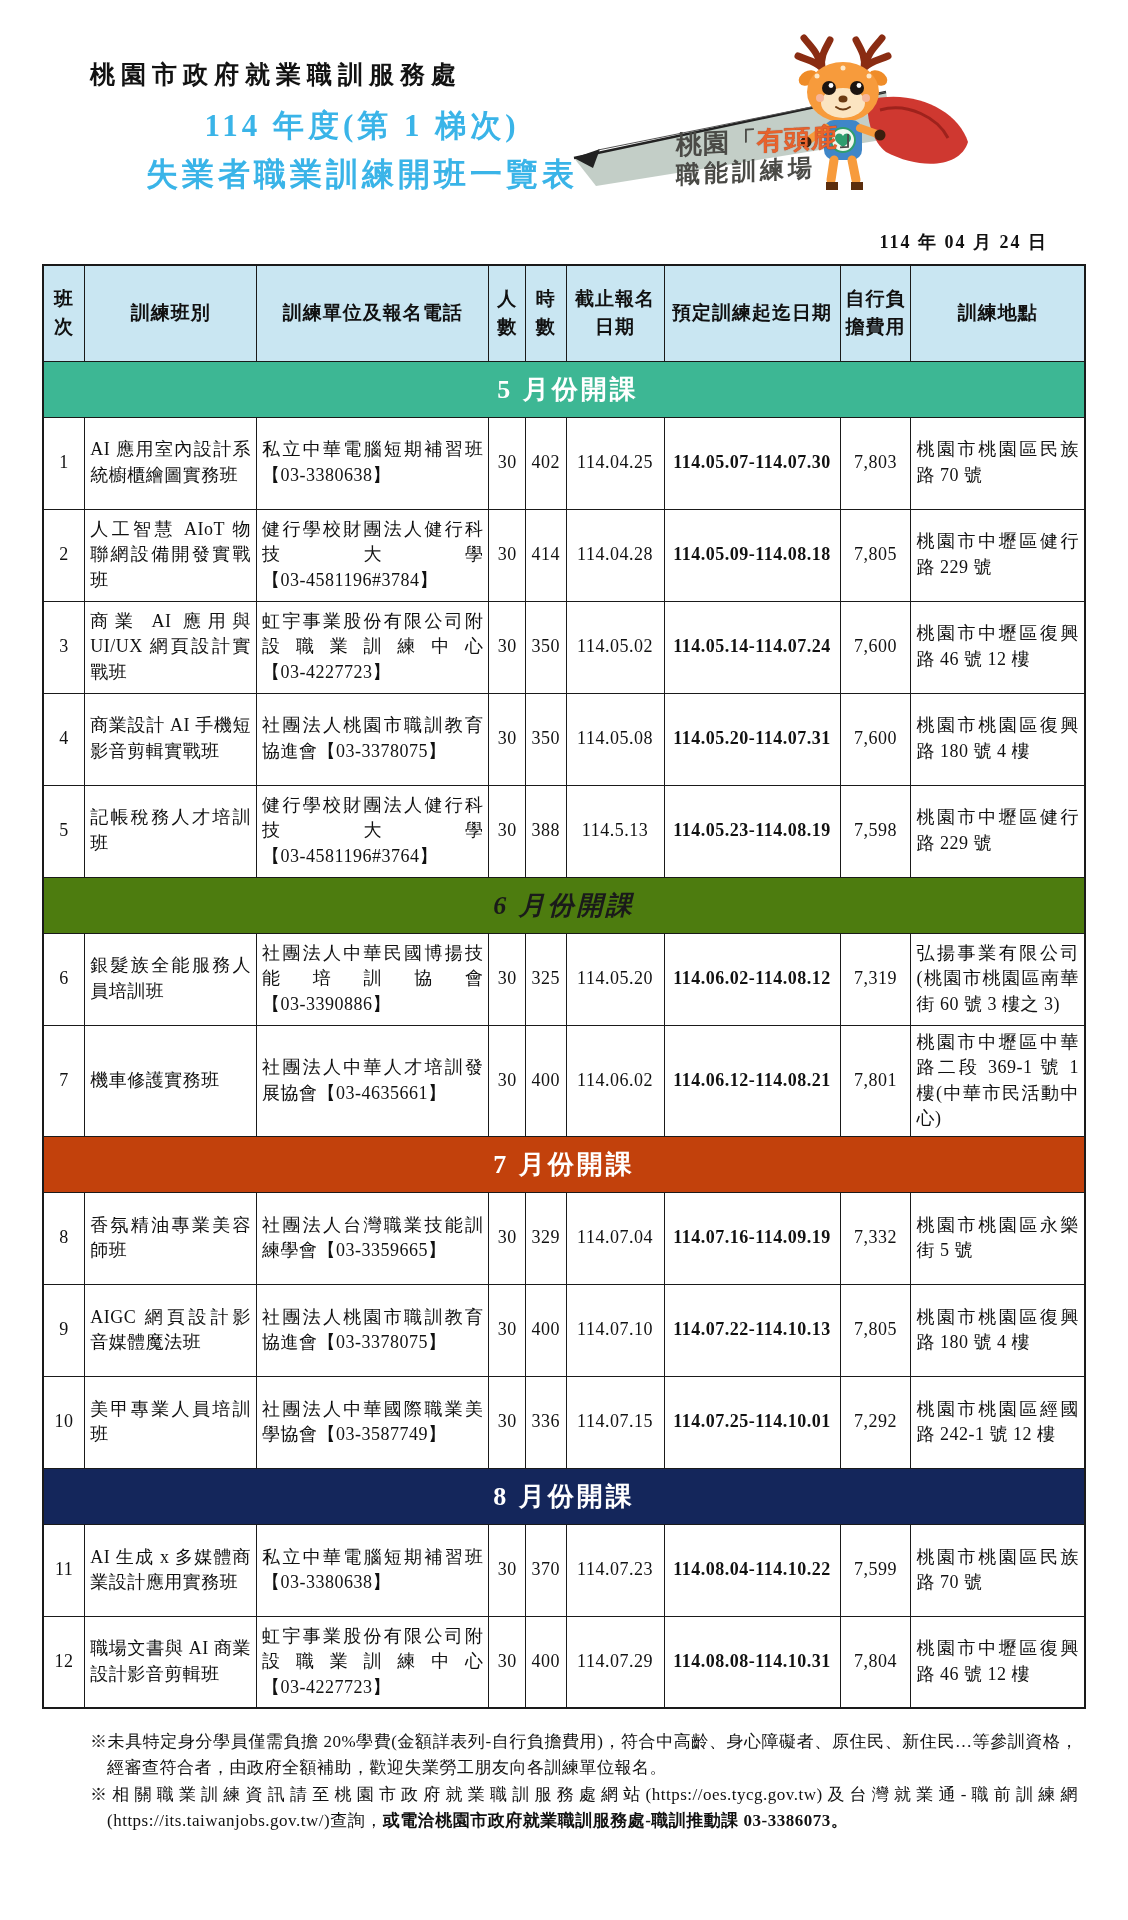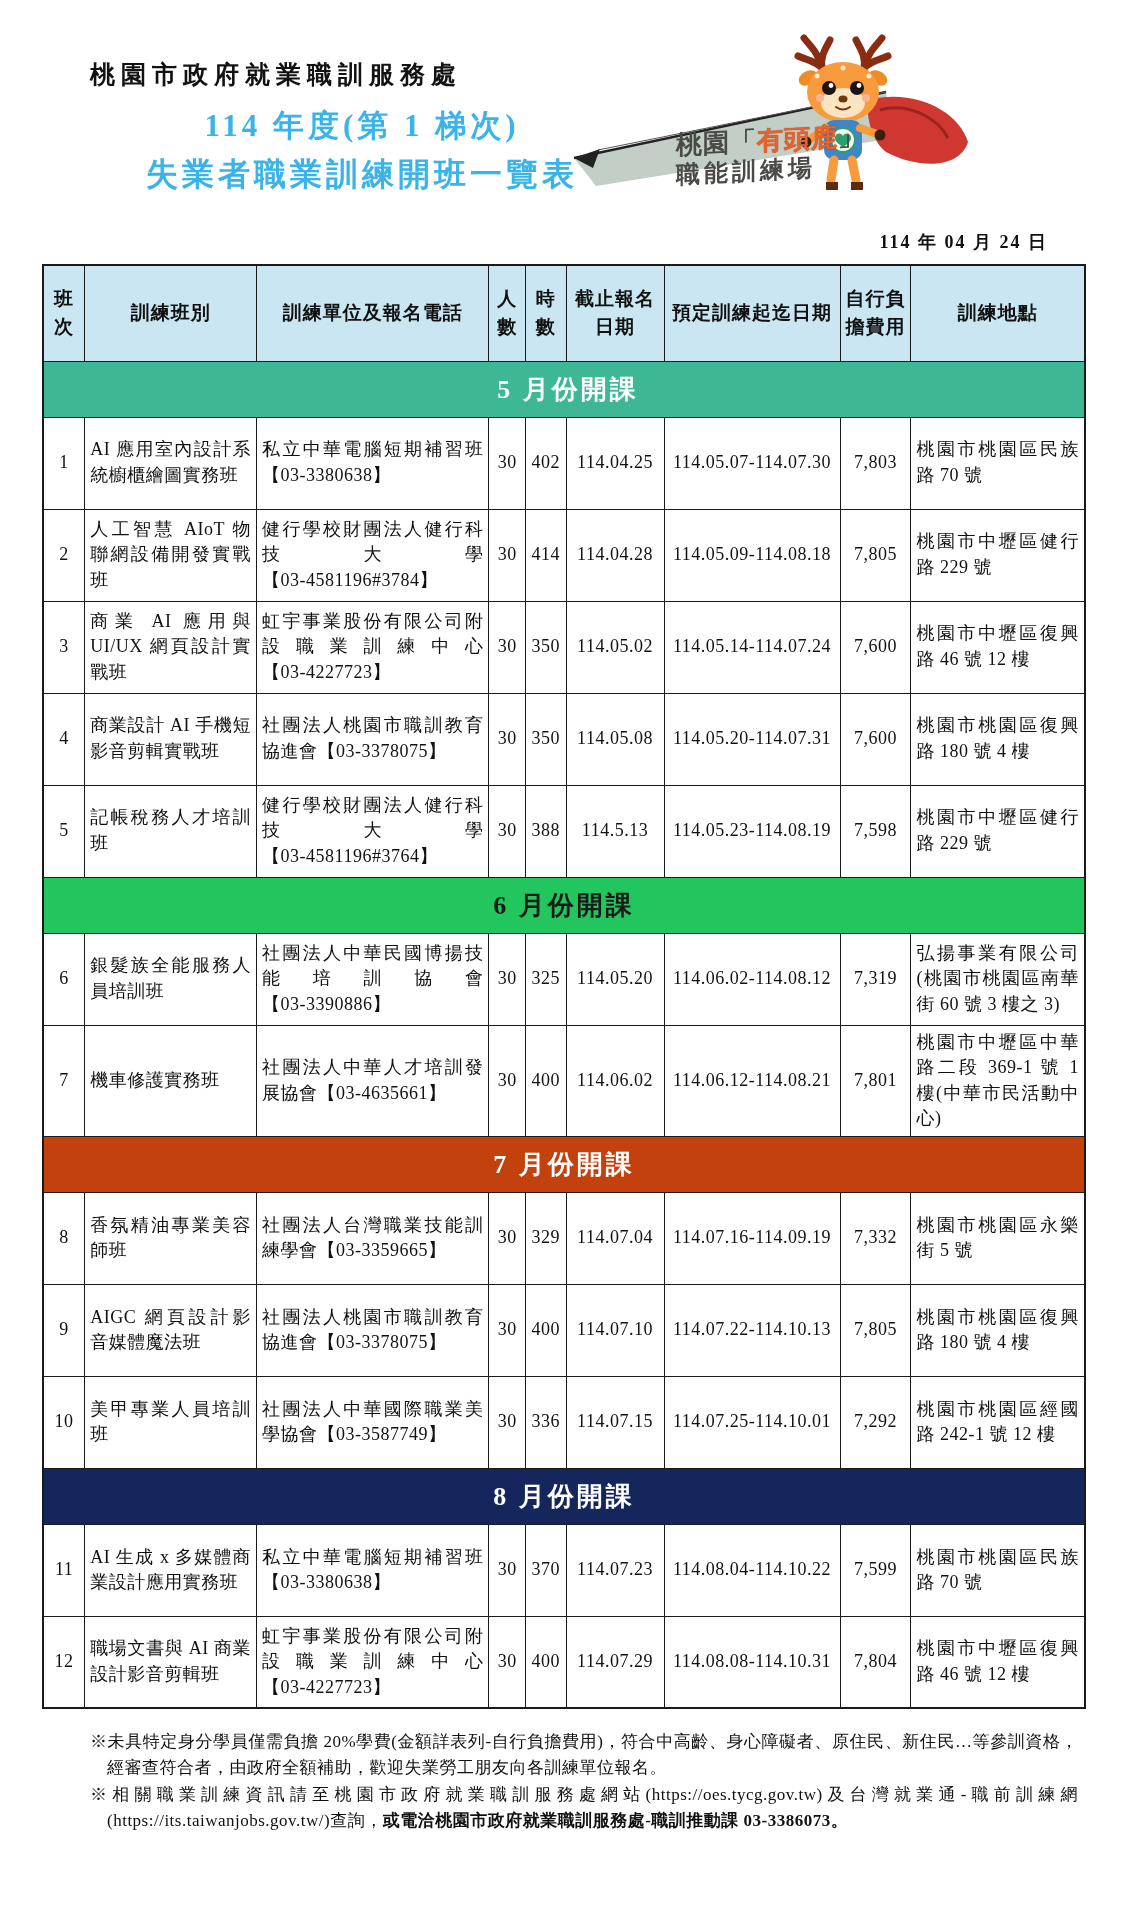--- a/index.html
+++ b/index.html
@@ -41,21 +41,21 @@
   }
   .band-row td { height:56px; text-align:center; border-top:2px solid #444; border-bottom:1px solid #1a1a1a; }
   .band-label { font-size:26px; font-weight:bold; letter-spacing:3px; }
   tr.data-row { height:92px; }
   tr.data-row td { font-size:18px; line-height:1.42; padding:4px 5px; letter-spacing:0.5px; background:#fff; }
   td.c-no { text-align:center; font-size:21px; font-family:"Liberation Serif","DejaVu Serif",serif; }
   td.c-name { text-align:justify; text-justify:inter-ideograph; }
   td.c-unit { text-align:justify; text-justify:inter-ideograph; }
   td.c-unit .u-phone { white-space:nowrap; }
   td.c-num, td.c-date, td.c-fee { text-align:center; }
-  td.c-period { text-align:center; }
+  td.c-period { text-align:center;font-weight:bold; }
   td.c-loc { text-align:justify; text-justify:inter-ideograph; }
 
   
   col.w-no{width:4%;} col.w-name{width:16.5%;} col.w-unit{width:22.3%;}
   col.w-cap{width:3.5%;} col.w-hr{width:3.9%;} col.w-dl{width:9.4%;}
   col.w-per{width:16.9%;} col.w-fee{width:6.8%;} col.w-loc{width:16.7%;}
 
   
   .footnotes { margin:20px 50px 0 90px; font-size:17px; line-height:1.5; letter-spacing:0.5px; }
   .note { padding-left:1em; text-indent:-1em; text-align:justify; text-justify:inter-ideograph; }
@@ -211,21 +211,21 @@
     <td class="c-name">記帳稅務人才培訓班</td>
     <td class="c-unit"><span class="u-name">健行學校財團法人健行科技大學</span><span class="u-phone">【03-4581196#3764】</span></td>
     <td class="c-num">30</td>
     <td class="c-num">388</td>
     <td class="c-date">114.5.13</td>
     <td class="c-period">114.05.23-114.08.19</td>
     <td class="c-fee">7,598</td>
     <td class="c-loc">桃園市中壢區健行路 229 號</td>
   </tr>
         <tr class="band-row">
-    <td colspan="9" style="background: #22c55e; color: rgb(26, 26, 26);"><span class="band-label">6 月份開課</span></td>
+    <td colspan="9" style="background: #4d7c0f; color: rgb(26, 26, 26); font-style: italic;"><span class="band-label">6 月份開課</span></td>
   </tr>
         <tr class="data-row">
     <td class="c-no">6</td>
     <td class="c-name">銀髮族全能服務人員培訓班</td>
     <td class="c-unit"><span class="u-name">社團法人中華民國博揚技能培訓協會</span><span class="u-phone">【03-3390886】</span></td>
     <td class="c-num">30</td>
     <td class="c-num">325</td>
     <td class="c-date">114.05.20</td>
     <td class="c-period">114.06.02-114.08.12</td>
     <td class="c-fee">7,319</td>

